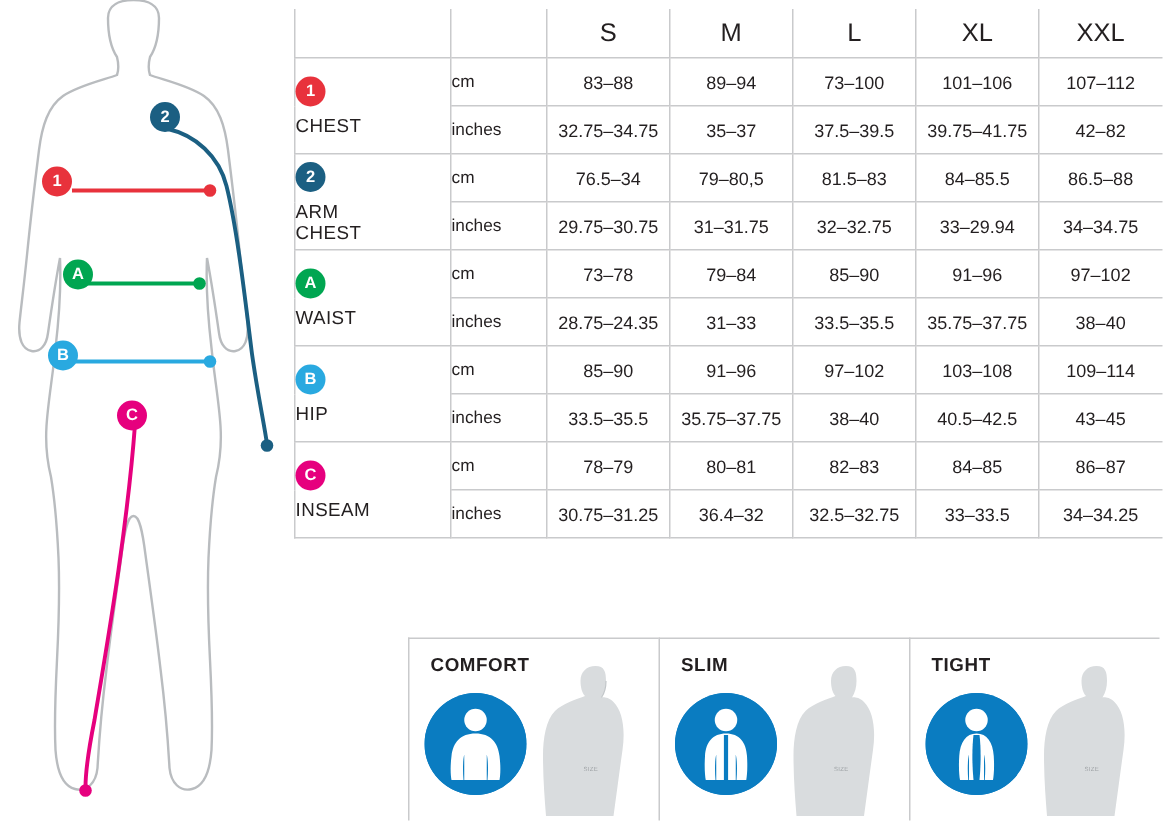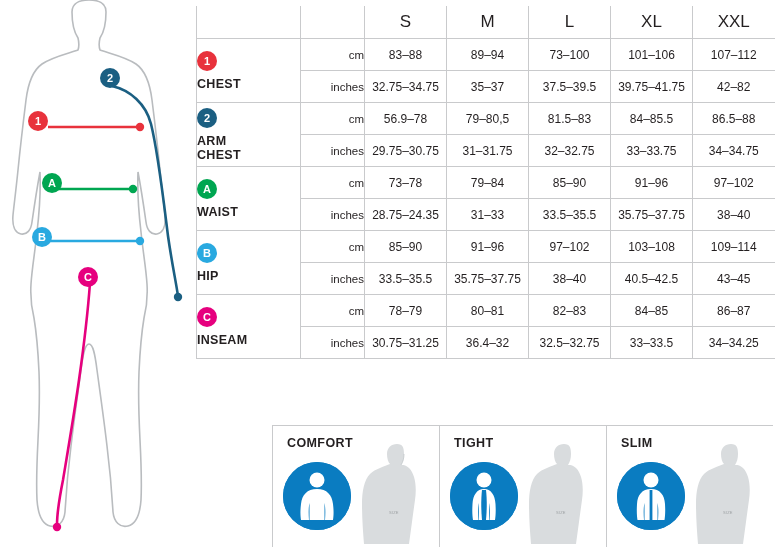--- a/index.html
+++ b/index.html
@@ -86,21 +86,20 @@
     border-top: none;
   }
   th.size-head.last { border-right: none; }
 
   td.label-cell {
     vertical-align: middle;
     padding-left: 14px;
     border-left: none;
   }
   td.unit-cell {
-    text-align: right;
     padding-right: 12px;
     font-size: 11.5px;
     color: #231f20;
     height: 31px;
     vertical-align: middle;
   }
   td.val-cell {
     text-align: center;
     font-size: 12px;
     color: #231f20;
@@ -117,21 +116,21 @@
     color: #fff;
     font-size: 11px;
     font-weight: bold;
     line-height: 20px;
     text-align: center;
     margin-bottom: 6px;
   }
   .label-name {
     display: block;
     font-size: 12.5px;
-    font-weight: bold;
+    font-weight: normal;
     letter-spacing: 0.3px;
     color: #231f20;
     line-height: 14px;
   }
 
   
   tr.group-start td { border-top: 1px solid #c9cacc; }
 
   
   #fit-panel {
@@ -314,32 +313,32 @@
           <td class="val-cell last">42–82</td>
         </tr>
 
         <tr class="group-start">
           <td class="label-cell" rowspan="2">
             <span class="label-badge" style="background:#1b5f82;">2</span>
             <span class="label-name">ARM</span>
             <span class="label-name">CHEST</span>
           </td>
           <td class="unit-cell">cm</td>
-          <td class="val-cell">56.9–78</td>
+          <td class="val-cell">76.5–34</td>
           <td class="val-cell">79–80,5</td>
           <td class="val-cell">81.5–83</td>
           <td class="val-cell">84–85.5</td>
           <td class="val-cell last">86.5–88</td>
         </tr>
         <tr>
           <td class="unit-cell">inches</td>
           <td class="val-cell">29.75–30.75</td>
           <td class="val-cell">31–31.75</td>
           <td class="val-cell">32–32.75</td>
-          <td class="val-cell">33–33.75</td>
+          <td class="val-cell">33–29.94</td>
           <td class="val-cell last">34–34.75</td>
         </tr>
 
         <tr class="group-start">
           <td class="label-cell" rowspan="2">
             <span class="label-badge" style="background:#00a651;">A</span>
             <span class="label-name">WAIST</span>
           </td>
           <td class="unit-cell">cm</td>
           <td class="val-cell">73–78</td>
@@ -421,20 +420,44 @@
       <svg class="fit-torso" width="72" height="100" viewBox="0 0 72 100">
         <path d="M40 0 C34 0 30 4 30 10 C30 14 31 18 33 20 C28 22 18 25 13 30
                  C7 36 5 48 5 60 C5 74 6 88 7 100 L52 100 C54 86 56 70 58 56
                  C60 42 58 30 52 24 C48 20 44 21 44 21 C46 18 47 14 47 10
                  C47 4 46 0 40 0 Z" fill="#d9dcde"></path>
         <path d="M44 21 C46 18 47 14 47 10" fill="none" stroke="#c2c6c9" stroke-width="0.8"></path>
       </svg>
       <span class="fit-logo" style="left:116px; top:84px;">SIZE</span>
     </div>
 
+    <div class="fit-box">
+      <div class="fit-title">SLIM</div>
+      <div class="fit-badge">
+        <svg width="68" height="68" viewBox="0 0 68 68">
+          <circle cx="34" cy="34" r="34" fill="#0a7cc1"></circle>
+          <g fill="#ffffff">
+            <circle cx="34" cy="18" r="7.5"></circle>
+            <path d="M34 27 C25 27 20.5 33 20 42 C19.5 50 20 55 20.5 58 L27 58
+                     C26.5 52 26.5 45 27.5 41 L27.5 58 L40.5 58 L40.5 41
+                     C41.5 45 41.5 52 41 58 L47.5 58 C48 55 48.5 50 48 42
+                     C47.5 33 43 27 34 27 Z"></path>
+            <rect x="32.6" y="28" width="2.8" height="30" fill="#0a7cc1"></rect>
+          </g>
+        </svg>
+      </div>
+      <svg class="fit-torso" width="72" height="100" viewBox="0 0 72 100">
+        <path d="M40 0 C34 0 30 4 30 10 C30 14 31 18 33 20 C28 22 18 25 13 30
+                 C7 36 5 48 5 60 C5 74 6 88 7 100 L52 100 C54 86 56 70 58 56
+                 C60 42 58 30 52 24 C48 20 44 21 44 21 C46 18 47 14 47 10
+                 C47 4 46 0 40 0 Z" fill="#d9dcde"></path>
+      </svg>
+      <span class="fit-logo" style="left:116px; top:84px;">SIZE</span>
+    </div>
+
     <div class="fit-box last">
       <div class="fit-title">TIGHT</div>
       <div class="fit-badge">
         <svg width="68" height="68" viewBox="0 0 68 68">
           <circle cx="34" cy="34" r="34" fill="#0a7cc1"></circle>
           <g fill="#ffffff">
             <circle cx="34" cy="18" r="7.5"></circle>
             <path d="M34 27 C27 27 23 33 22.5 42 C22 50 22.5 55 23 58 L28.5 58
                      C28 52 28 45 29 41 L29 58 L39 58 L39 41
                      C40 45 40 52 39.5 58 L45 58 C45.5 55 46 50 45.5 42
@@ -444,39 +467,15 @@
         </svg>
       </div>
       <svg class="fit-torso" width="72" height="100" viewBox="0 0 72 100">
         <path d="M40 0 C34 0 30 4 30 10 C30 14 31 18 33 20 C28 22 18 25 13 30
                  C7 36 5 48 5 60 C5 74 6 88 7 100 L52 100 C54 86 56 70 58 56
                  C60 42 58 30 52 24 C48 20 44 21 44 21 C46 18 47 14 47 10
                  C47 4 46 0 40 0 Z" fill="#d9dcde"></path>
       </svg>
       <span class="fit-logo" style="left:116px; top:84px;">SIZE</span>
     </div>
-
-    <div class="fit-box">
-      <div class="fit-title">SLIM</div>
-      <div class="fit-badge">
-        <svg width="68" height="68" viewBox="0 0 68 68">
-          <circle cx="34" cy="34" r="34" fill="#0a7cc1"></circle>
-          <g fill="#ffffff">
-            <circle cx="34" cy="18" r="7.5"></circle>
-            <path d="M34 27 C25 27 20.5 33 20 42 C19.5 50 20 55 20.5 58 L27 58
-                     C26.5 52 26.5 45 27.5 41 L27.5 58 L40.5 58 L40.5 41
-                     C41.5 45 41.5 52 41 58 L47.5 58 C48 55 48.5 50 48 42
-                     C47.5 33 43 27 34 27 Z"></path>
-            <rect x="32.6" y="28" width="2.8" height="30" fill="#0a7cc1"></rect>
-          </g>
-        </svg>
-      </div>
-      <svg class="fit-torso" width="72" height="100" viewBox="0 0 72 100">
-        <path d="M40 0 C34 0 30 4 30 10 C30 14 31 18 33 20 C28 22 18 25 13 30
-                 C7 36 5 48 5 60 C5 74 6 88 7 100 L52 100 C54 86 56 70 58 56
-                 C60 42 58 30 52 24 C48 20 44 21 44 21 C46 18 47 14 47 10
-                 C47 4 46 0 40 0 Z" fill="#d9dcde"></path>
-      </svg>
-      <span class="fit-logo" style="left:116px; top:84px;">SIZE</span>
-    </div>
   </div>
 
 </div>
 
 </body></html>

